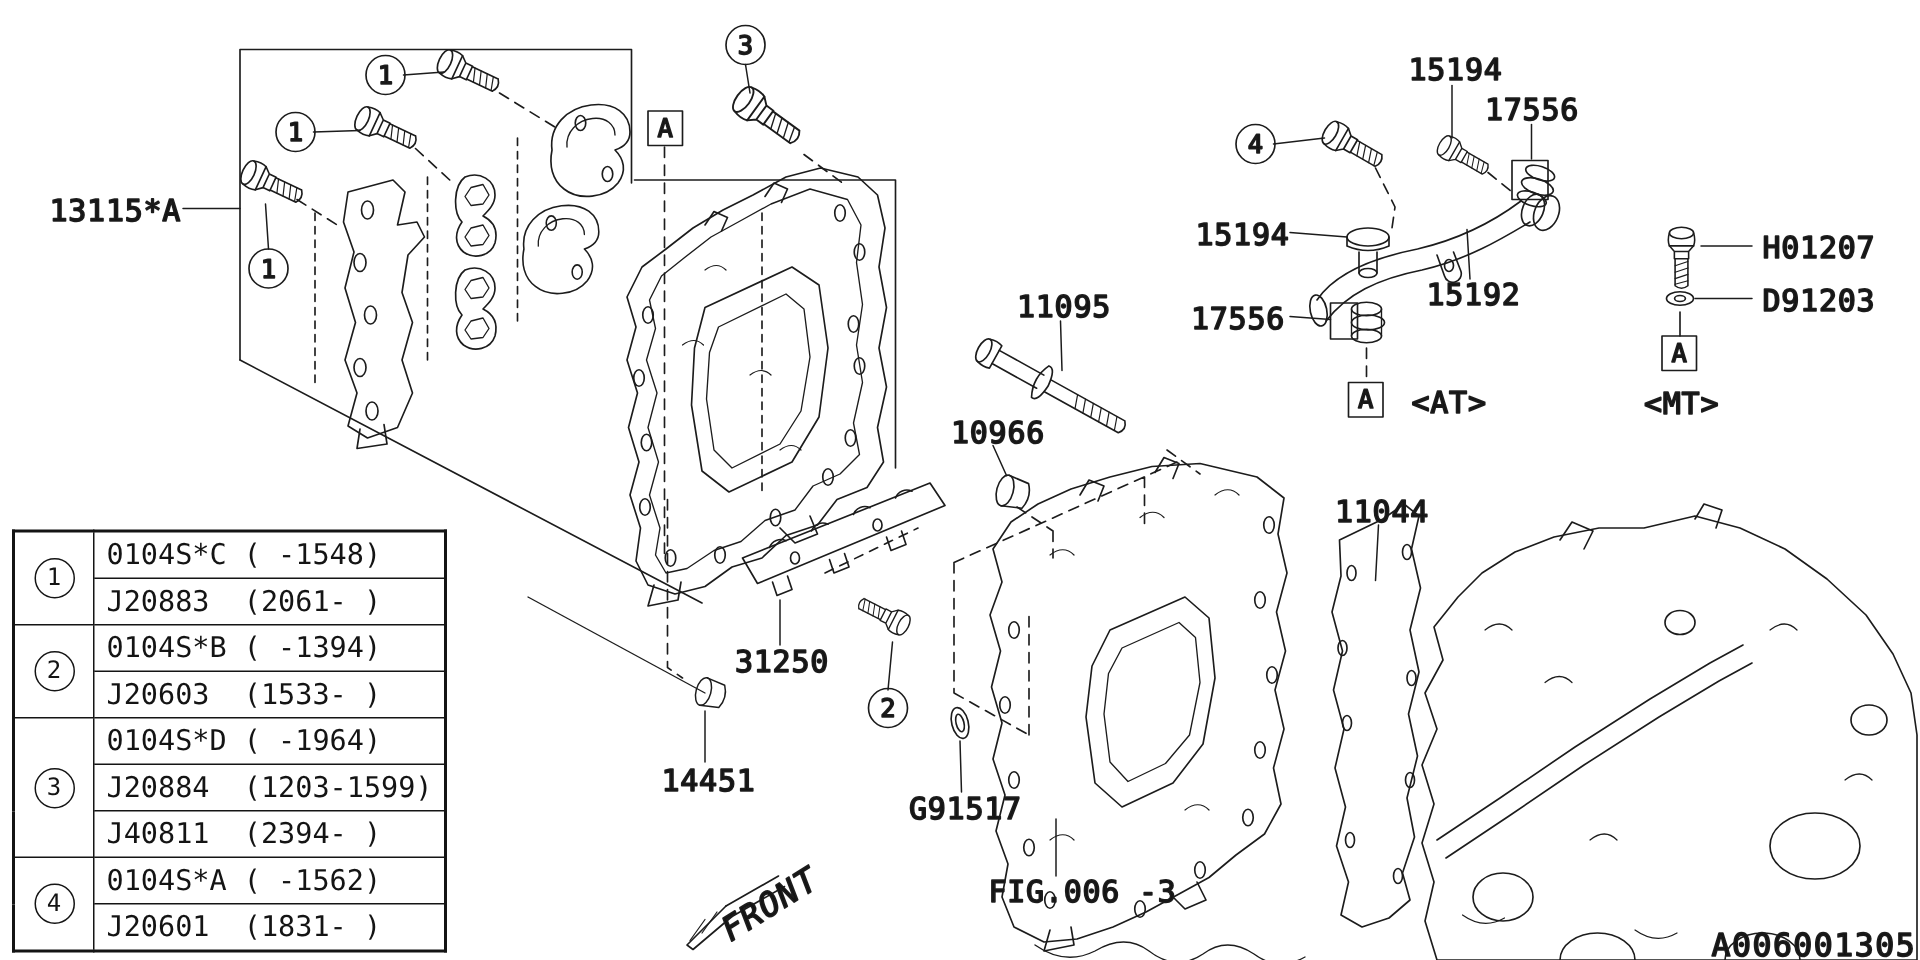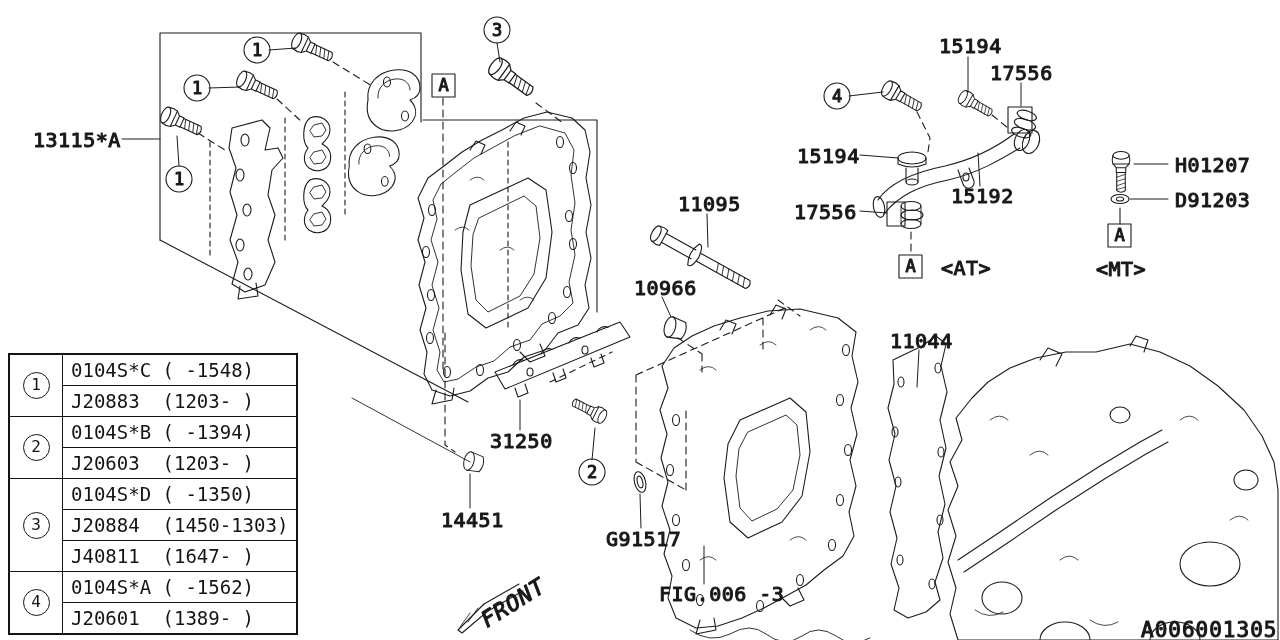--- a/index.html
+++ b/index.html
@@ -358,42 +358,42 @@
   </g>
 </svg>
 
   <table class="legend">
     <tbody>
       <tr>
         <td class="cnum" rowspan="2"><span class="circ">1</span></td>
         <td>0104S*C ( -1548)</td>
       </tr>
       <tr>
-        <td>J20883  (1203- )</td>
+        <td>J20883  (2061- )</td>
       </tr>
       <tr>
         <td class="cnum" rowspan="2"><span class="circ">2</span></td>
         <td>0104S*B ( -1394)</td>
       </tr>
       <tr>
-        <td>J20603  (1203- )</td>
+        <td>J20603  (1533- )</td>
       </tr>
       <tr>
         <td class="cnum" rowspan="3"><span class="circ">3</span></td>
-        <td>0104S*D ( -1350)</td>
-      </tr>
-      <tr>
-        <td>J20884  (1450-1303)</td>
-      </tr>
-      <tr>
-        <td>J40811  (1647- )</td>
+        <td>0104S*D ( -1964)</td>
+      </tr>
+      <tr>
+        <td>J20884  (1203-1599)</td>
+      </tr>
+      <tr>
+        <td>J40811  (2394- )</td>
       </tr>
       <tr>
         <td class="cnum" rowspan="2"><span class="circ">4</span></td>
         <td>0104S*A ( -1562)</td>
       </tr>
       <tr>
-        <td>J20601  (1389- )</td>
+        <td>J20601  (1831- )</td>
       </tr>
     </tbody>
   </table>
 
 </div>
 
 </body></html>

